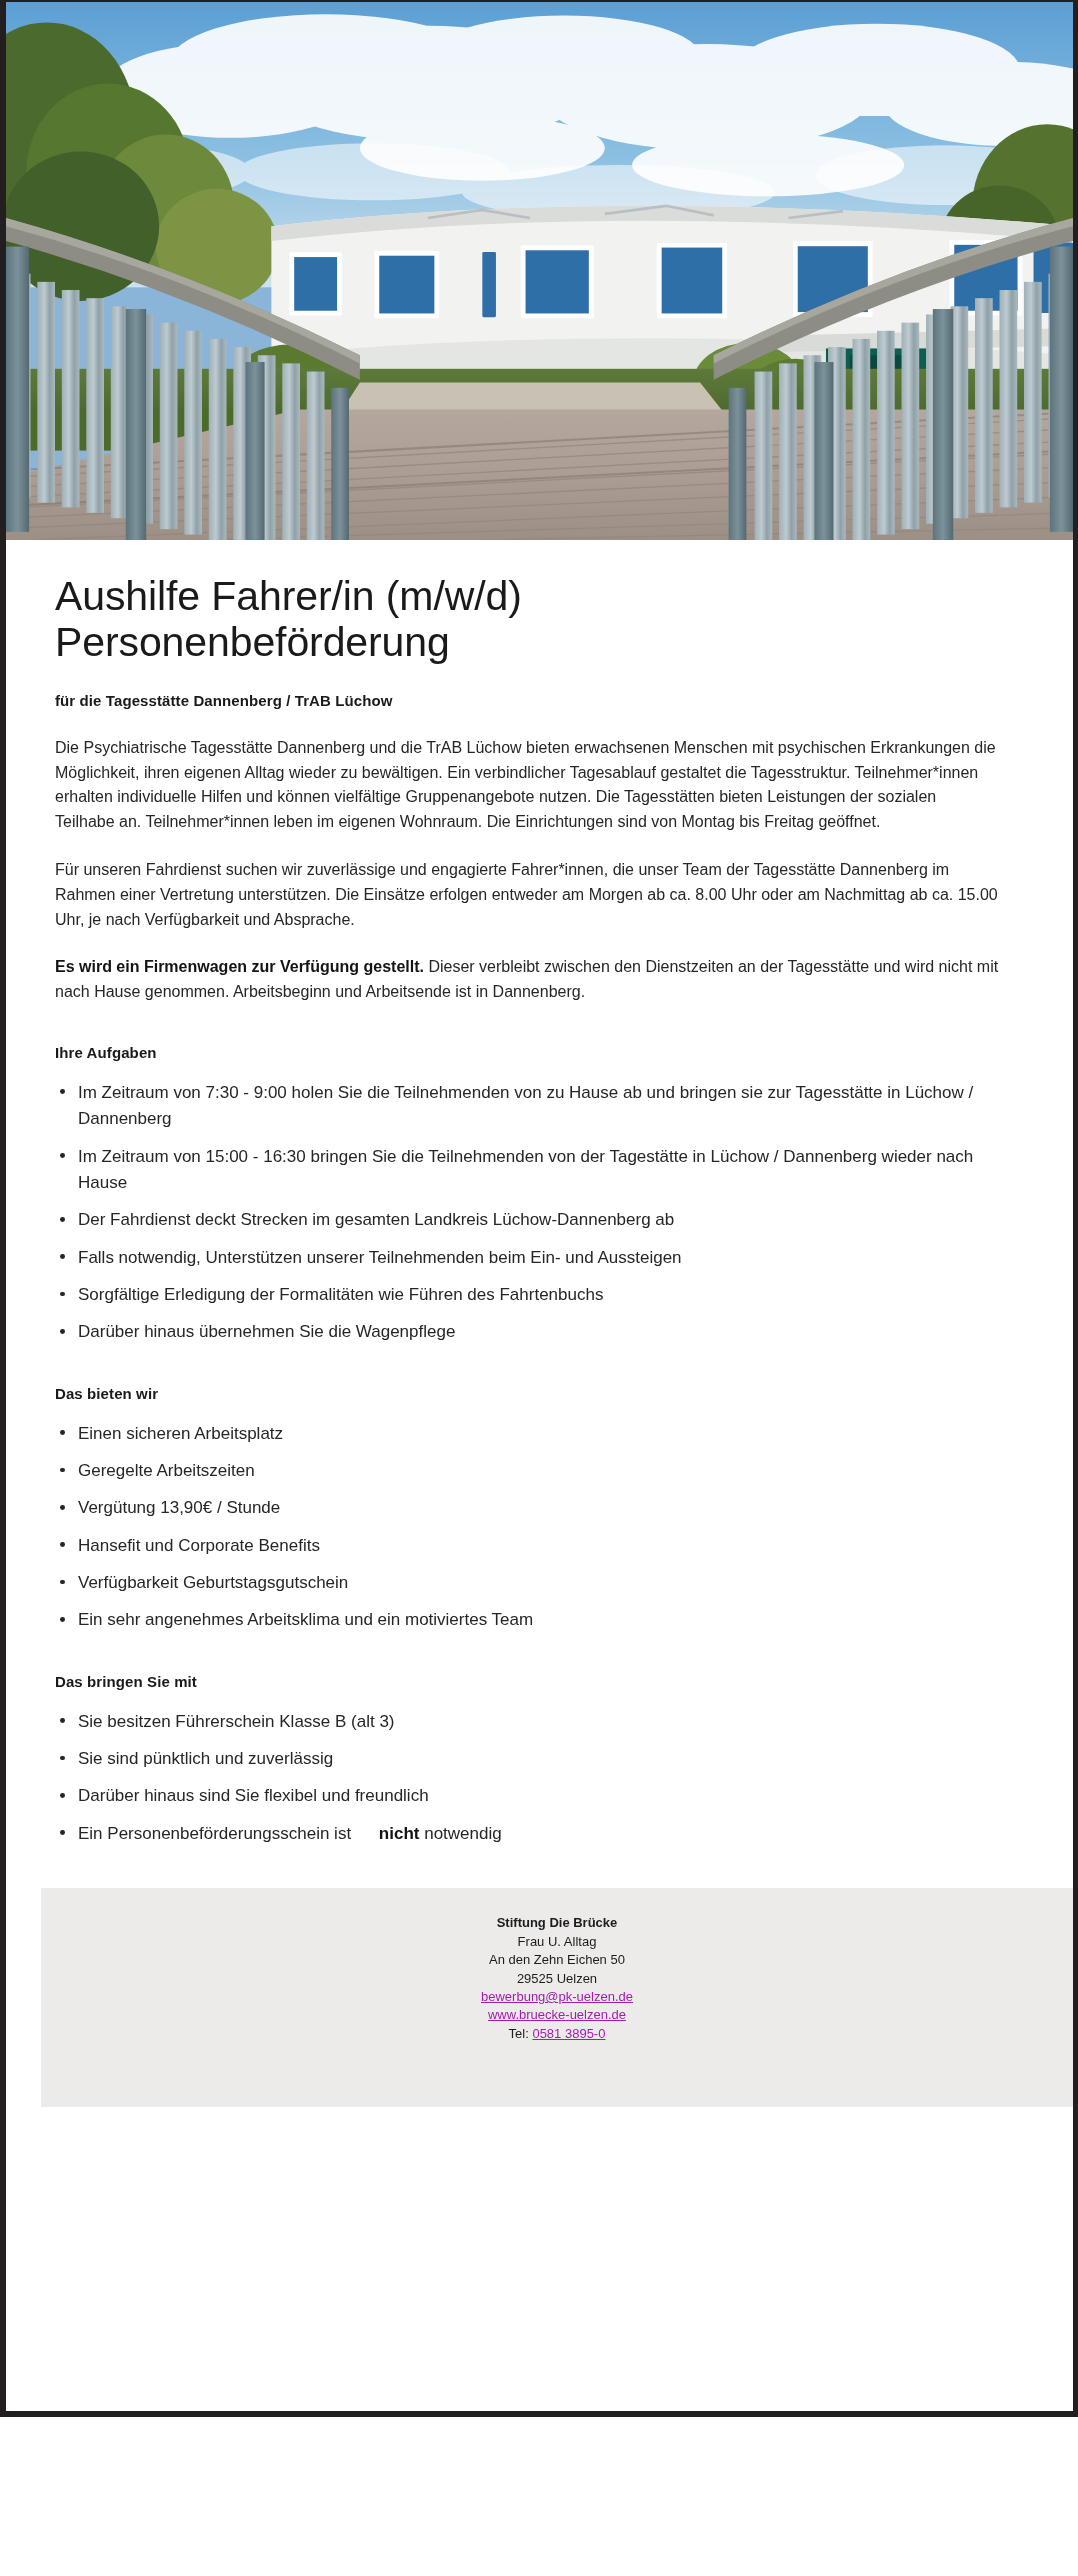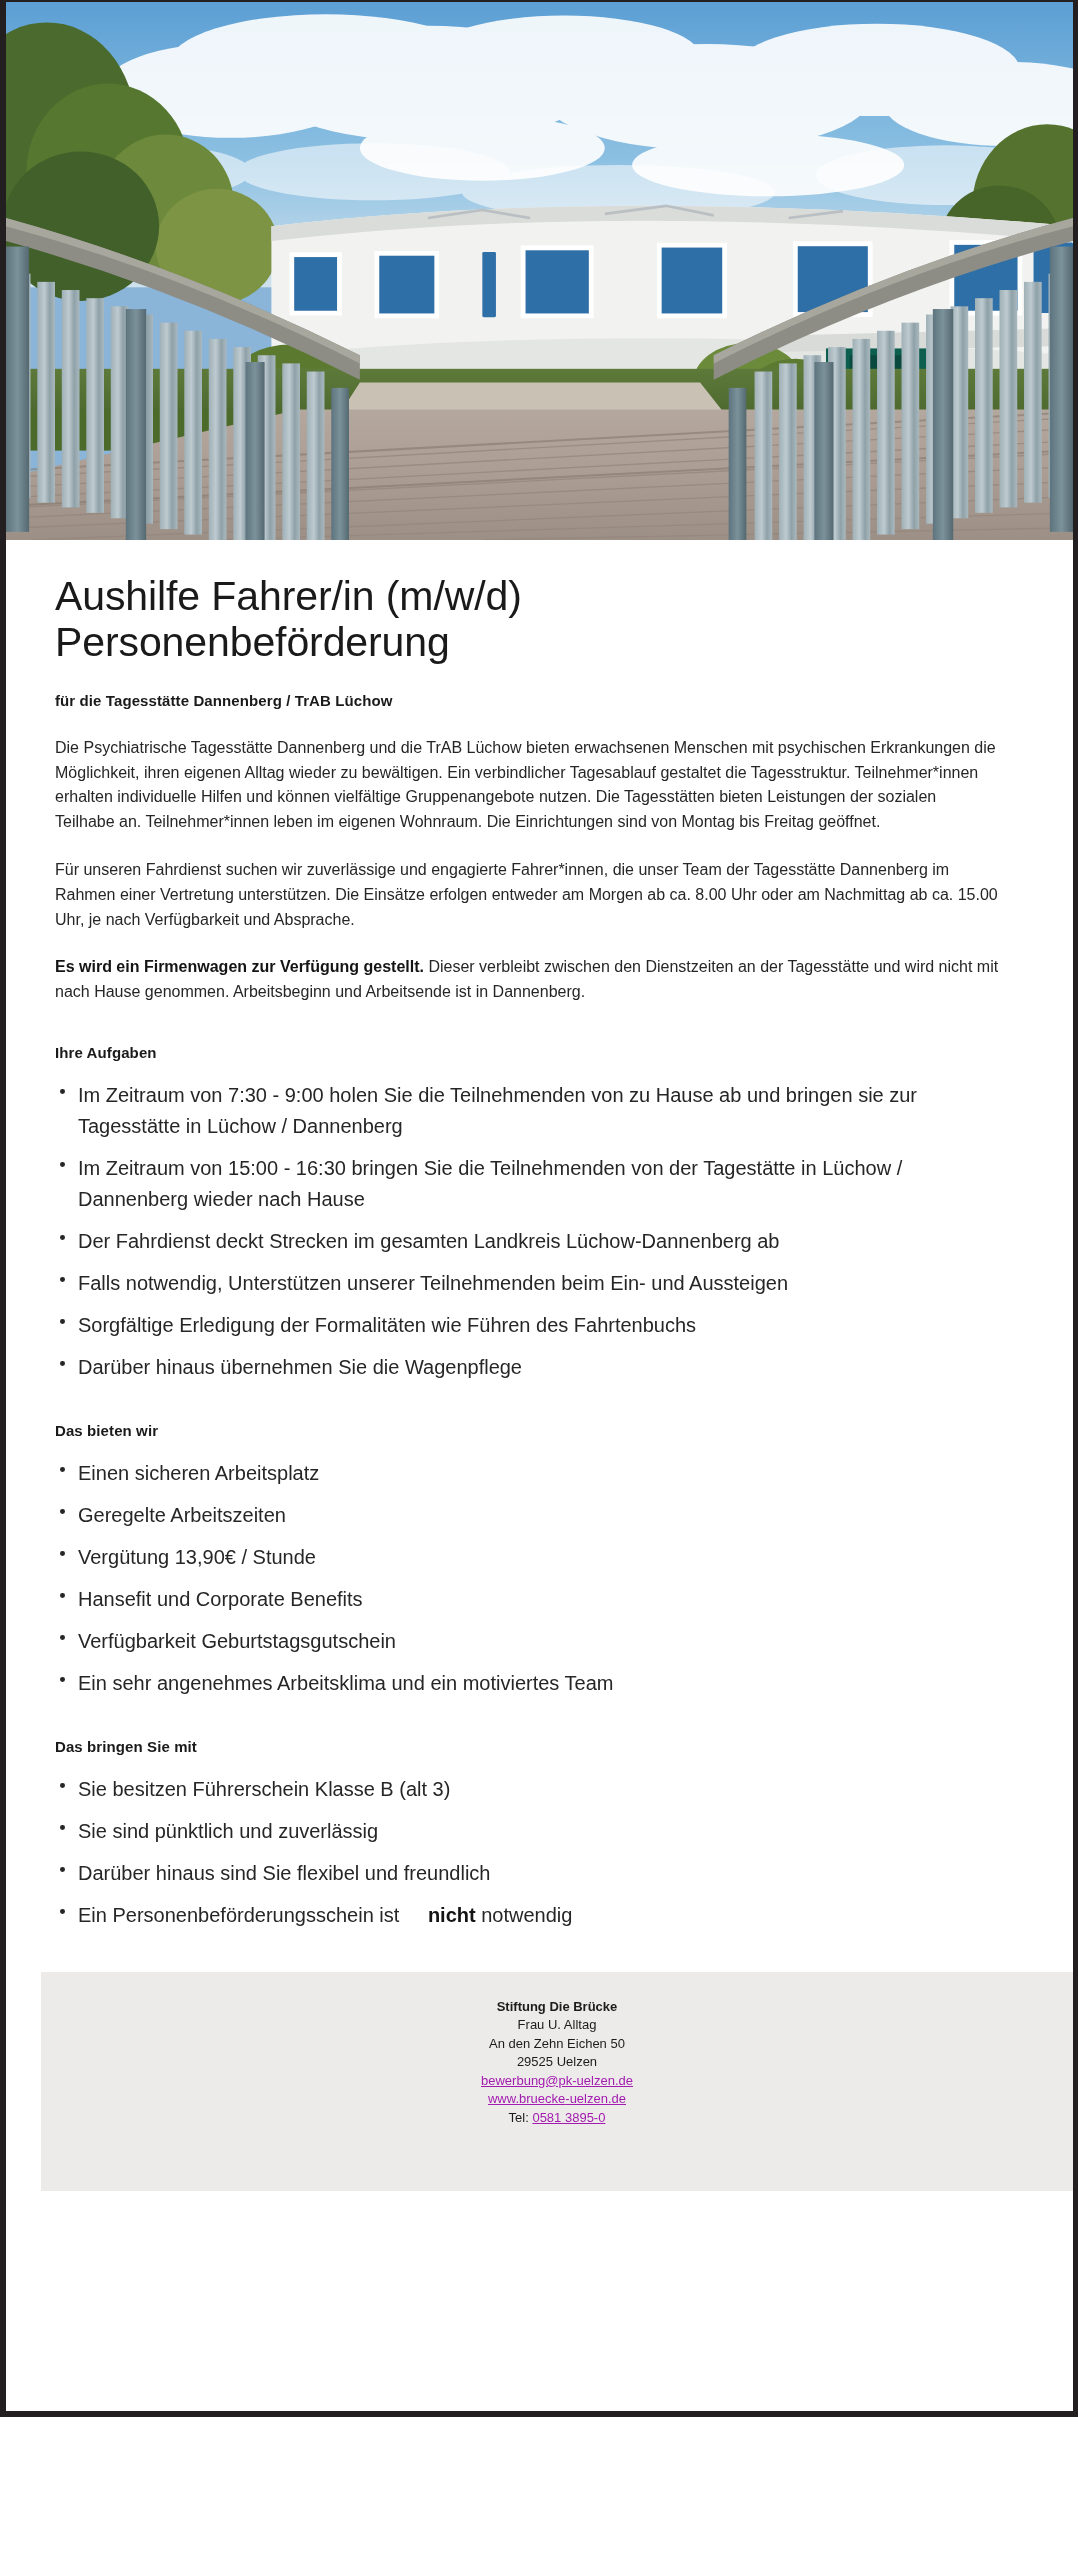--- a/index.html
+++ b/index.html
@@ -75,21 +75,21 @@
     letter-spacing: 0.1px;
   }
 
   ul.bullets {
     list-style: none;
     margin: 0 0 2.7px 0;
     padding: 0;
   }
   ul.bullets li {
     position: relative;
-    font-size: 20px;
+    font-size: 17px;
     line-height: 1.55;
     color: #262626;
     padding-left: 23px;
     margin-bottom: 11px;
     max-width: 931px;
   }
   ul.bullets li::before {
     content: "";
     position: absolute;
     left: 5.4px;

